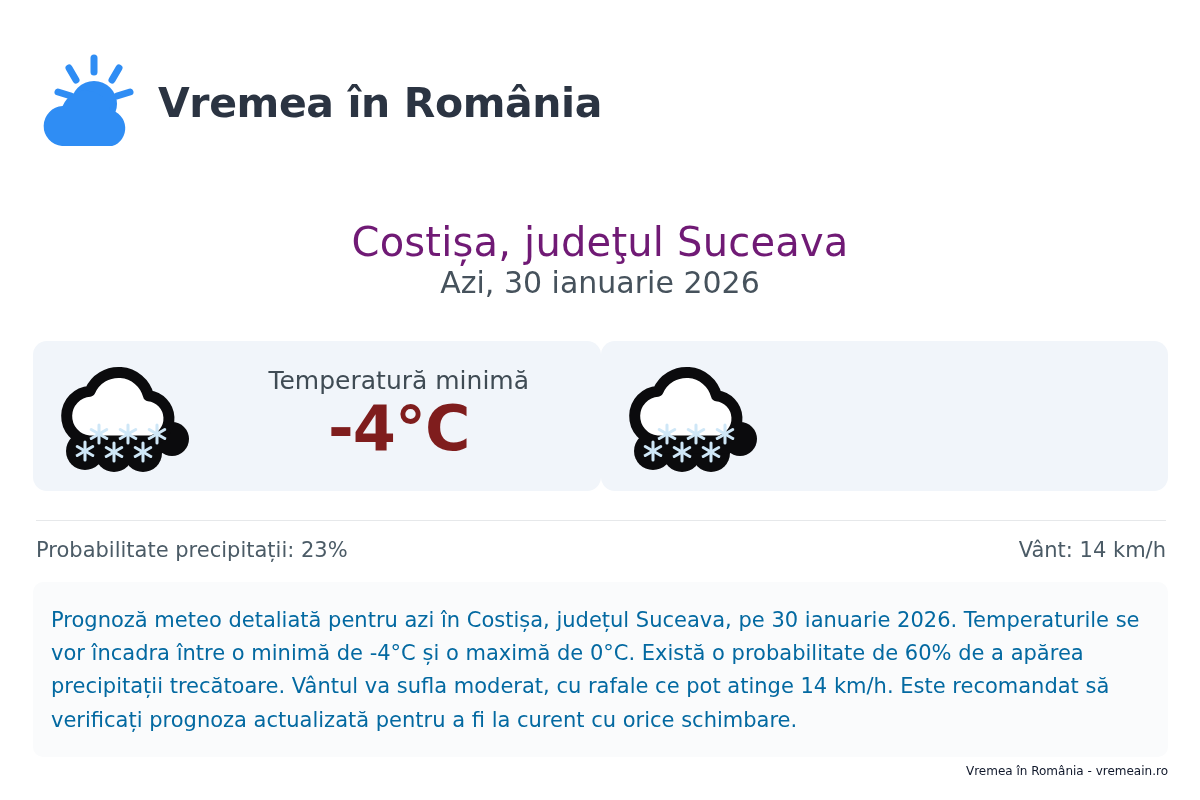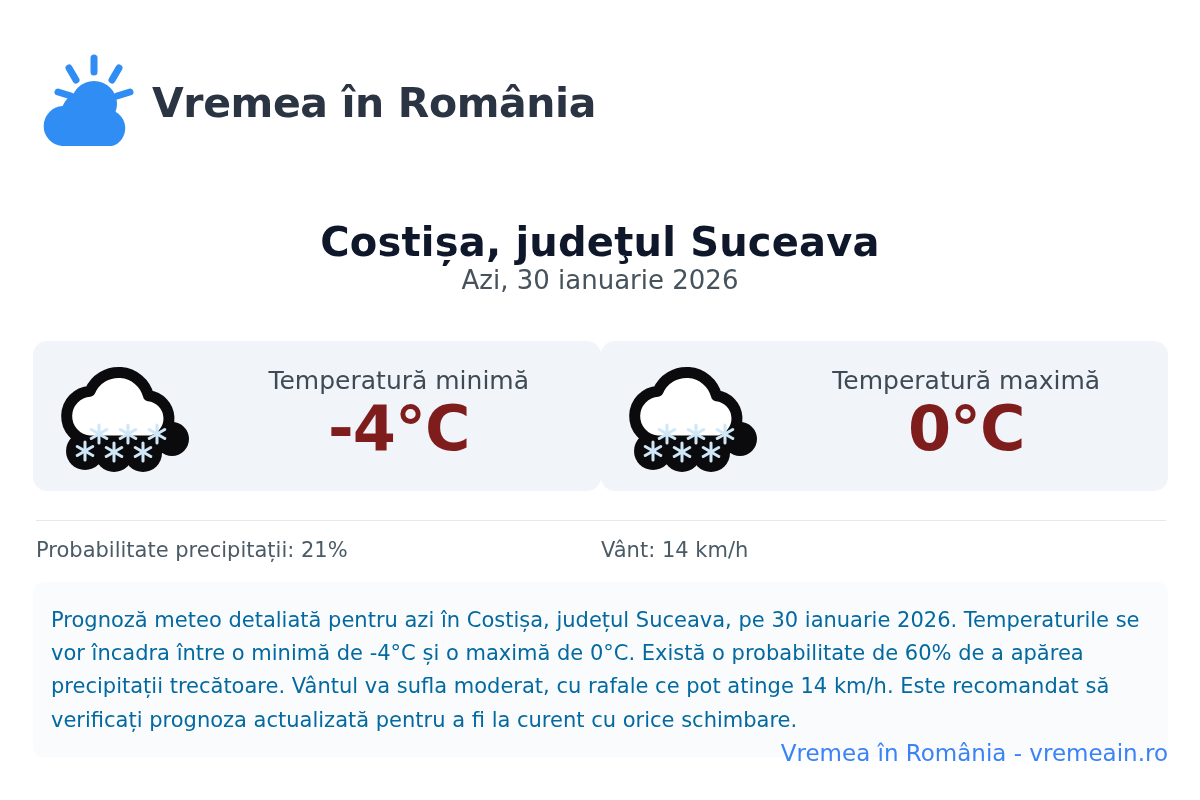--- a/index.html
+++ b/index.html
@@ -21,21 +21,21 @@
     background: #ffffff;
   }
 
   
   .header {
     position: absolute;
     left: 36px;
     top: 52px;
     display: flex;
     align-items: center;
-    gap: 10px;
+    gap: 16px;
   }
   .logo-mark {
     width: 106px;
     height: 104px;
     flex: 0 0 106px;
     position: relative;
   }
   .logo-text {
     font-size: 41px;
     line-height: 1.15;
@@ -47,31 +47,31 @@
   }
 
   
   .title {
     position: absolute;
     left: 0;
     top: 192px;
     width: 1200px;
     text-align: center;
     font-size: 40px;
-    font-weight: 700;
-    color: #0f172a;
+    font-weight: 400;
+    color: #701a75;
     letter-spacing: 0.2px;
   }
   .subtitle {
     position: absolute;
     left: 0;
     top: 265px;
     width: 1200px;
     text-align: center;
-    font-size: 26px;
+    font-size: 30px;
     font-weight: 400;
     color: #46525c;
   }
 
   
   .cards {
     position: absolute;
     left: 33px;
     top: 341px;
     width: 1135px;
@@ -128,21 +128,21 @@
     position: absolute;
     left: 36px;
     top: 538px;
     width: 1130px;
     display: flex;
     align-items: center;
     font-size: 21px;
     color: #4b5b66;
   }
   .stat-left  { flex: 1 1 0; text-align: left; }
-  .stat-mid   { flex: 1 1 0; text-align: left; }
+  .stat-mid   { flex: 1 1 0; text-align: right; }
   .stat-right { flex: 1 1 0; text-align: right; }
   .stat-sep { padding: 0 10px; color: #63727c; }
 
   
   .description {
     position: absolute;
     left: 33px;
     top: 582px;
     width: 1135px;
     min-height: 166px;
@@ -151,23 +151,23 @@
     padding: 22px 26px 20px 18px;
     font-size: 21px;
     line-height: 1.58;
     color: #0369a1;
   }
 
   
   .footer {
     position: absolute;
     right: 32px;
-    top: 740px;
-    font-size: 23px;
-    color: #3b82f6;
+    top: 764px;
+    font-size: 12px;
+    color: #0f172a;
   }
 </style>
 </head>
 <body>
 
 <div class="page">
 
   <div class="header">
     <span class="logo-mark">
       <svg viewBox="0 0 106 104" width="106" height="104" aria-hidden="true">
@@ -292,32 +292,28 @@
               <rect x="-1.6" y="-11" width="3.2" height="22" rx="1.6" transform="rotate(120)"></rect>
             </g>
             <g transform="translate(86,95) scale(0.95)">
               <rect x="-1.6" y="-11" width="3.2" height="22" rx="1.6"></rect>
               <rect x="-1.6" y="-11" width="3.2" height="22" rx="1.6" transform="rotate(60)"></rect>
               <rect x="-1.6" y="-11" width="3.2" height="22" rx="1.6" transform="rotate(120)"></rect>
             </g>
           </g>
         </svg>
       </span>
-      <div class="card-body">
-        <div class="card-label">Temperatură maximă</div>
-        <div class="card-value">0°C</div>
-      </div>
     </div>
 
   </div>
 
   <div class="divider"></div>
 
   <div class="stats">
-    <div class="stat-left">Probabilitate precipitații: 21%</div>
+    <div class="stat-left">Probabilitate precipitații: 23%</div>
     <div class="stat-mid">Vânt: 14 km/h</div>
   </div>
 
   <div class="description">Prognoză meteo detaliată pentru azi în Costișa, județul Suceava, pe 30 ianuarie 2026. Temperaturile se vor încadra între o minimă de -4°C și o maximă de 0°C. Există o probabilitate de 60% de a apărea precipitații trecătoare. Vântul va sufla moderat, cu rafale ce pot atinge 14 km/h. Este recomandat să verificați prognoza actualizată pentru a fi la curent cu orice schimbare.</div>
 
   <div class="footer">Vremea în România - vremeain.ro</div>
 
 </div>
 
 </body></html>

